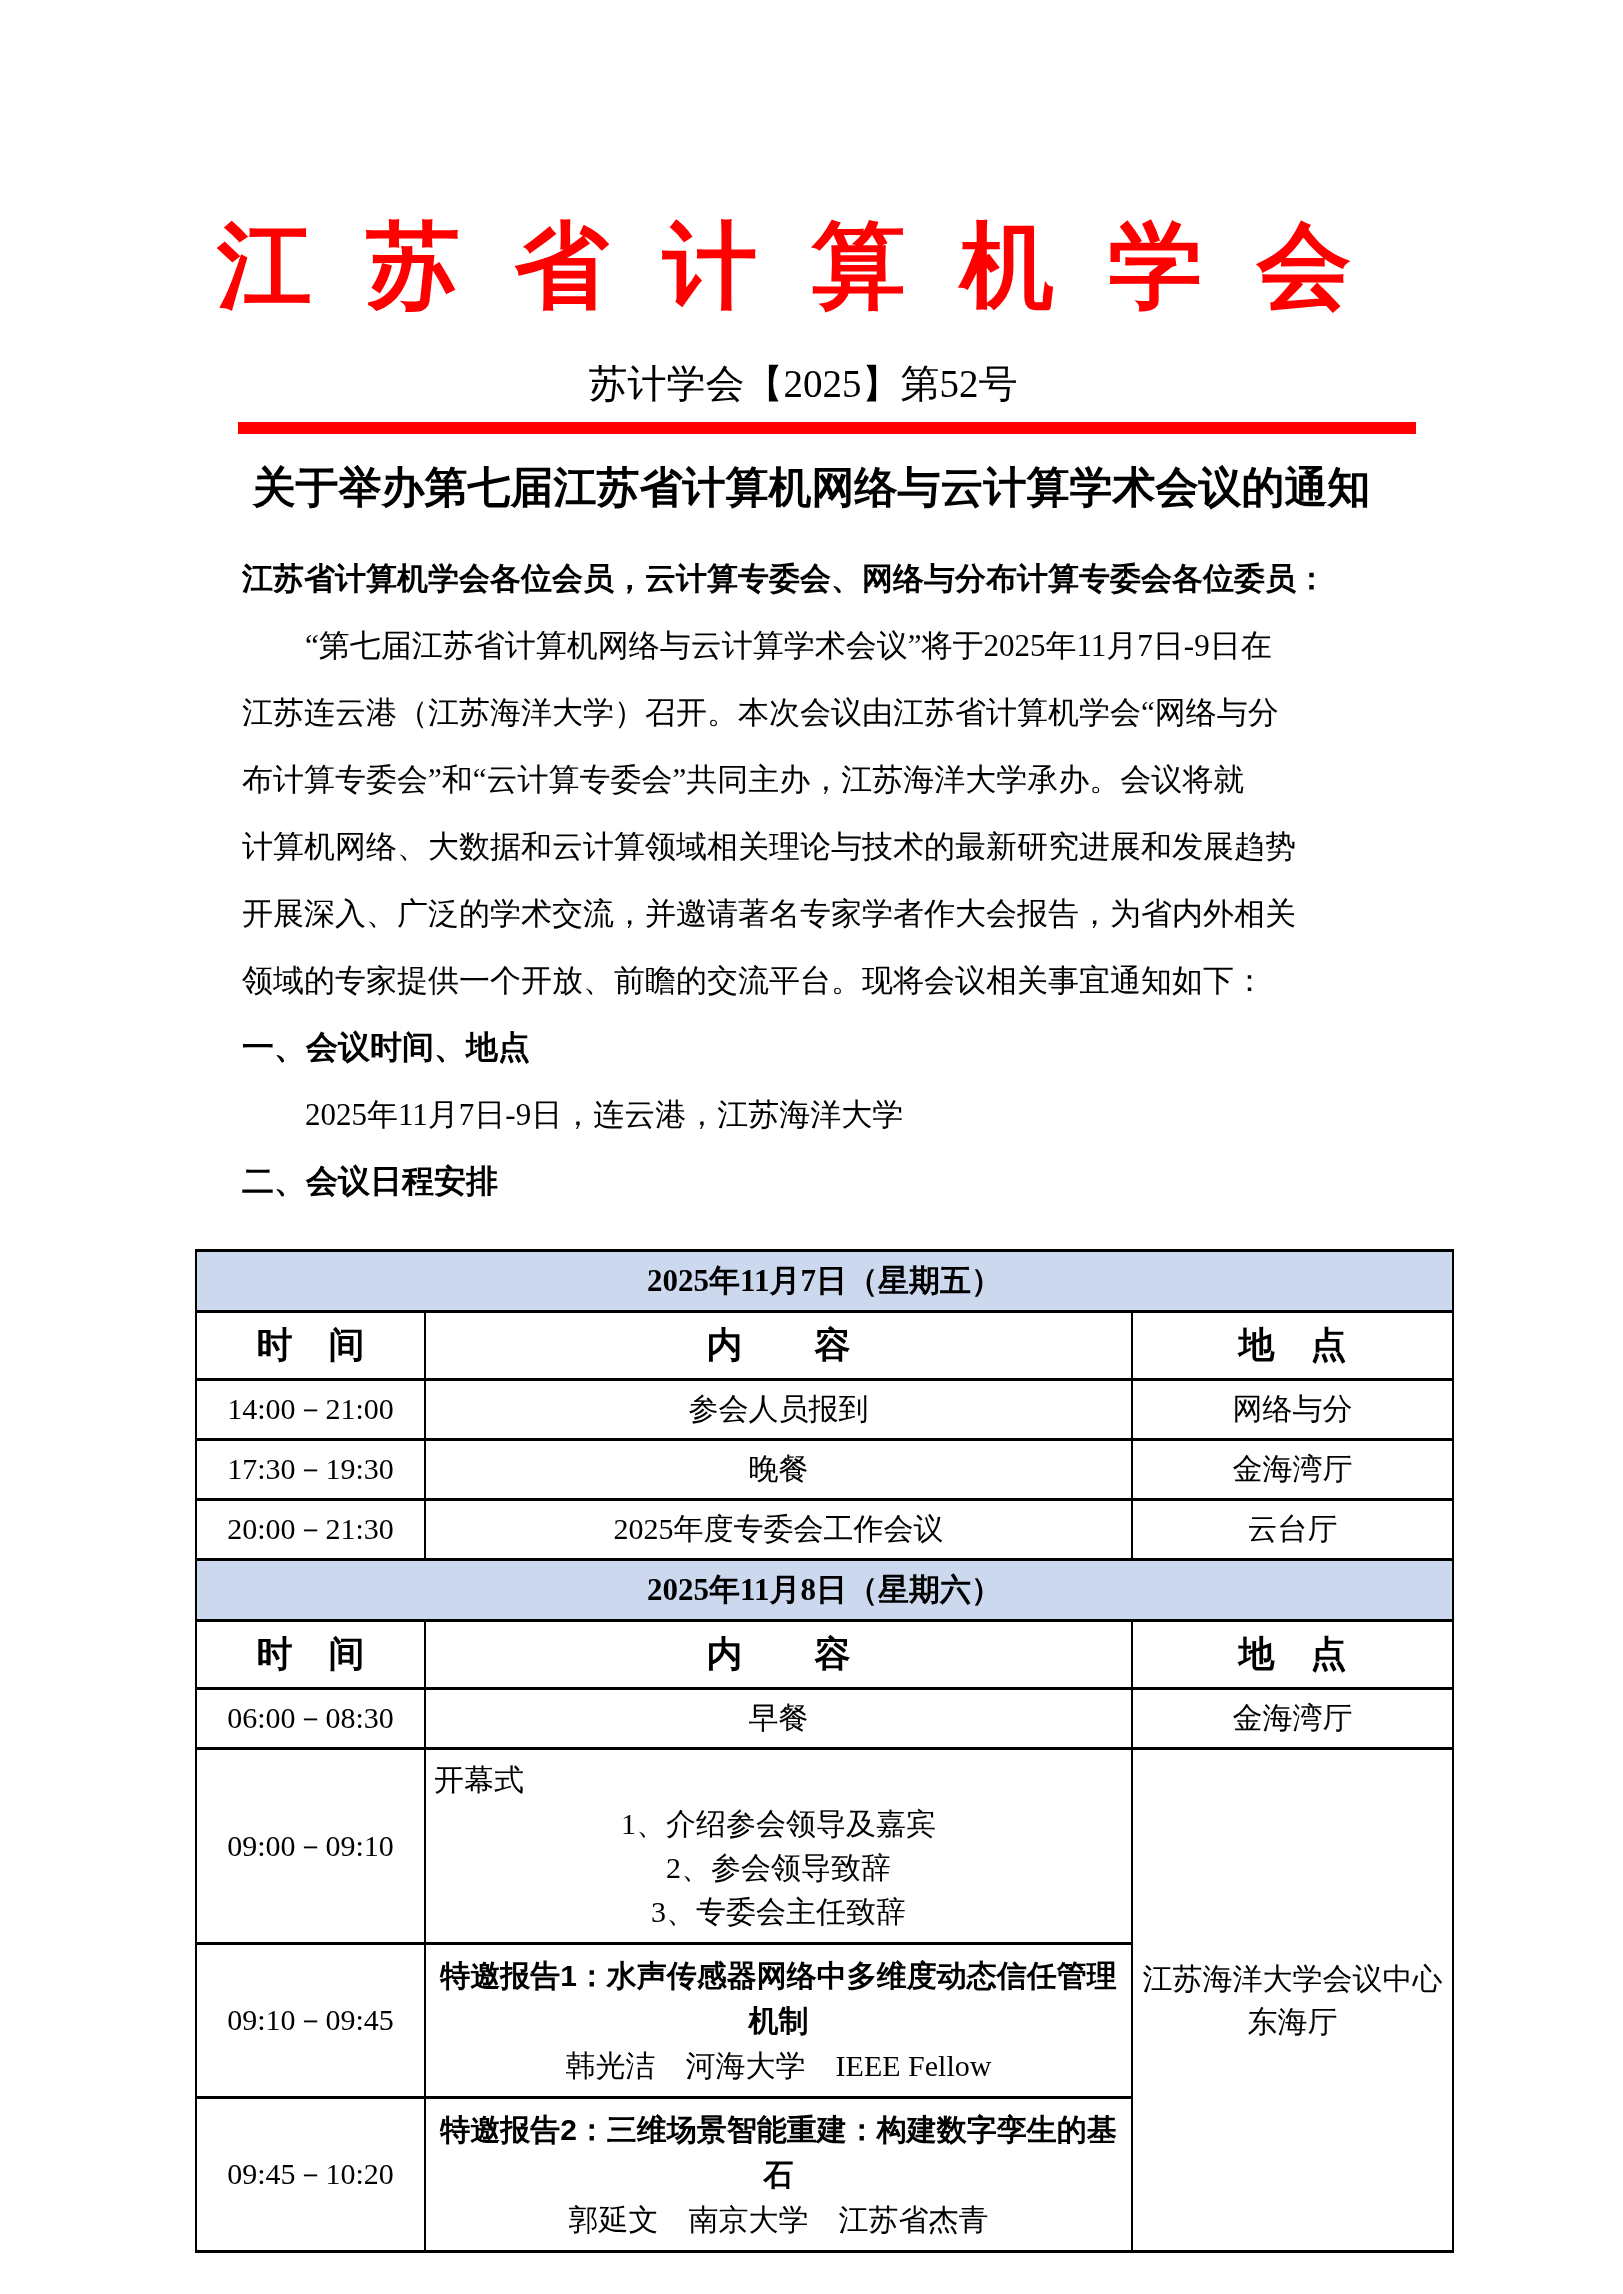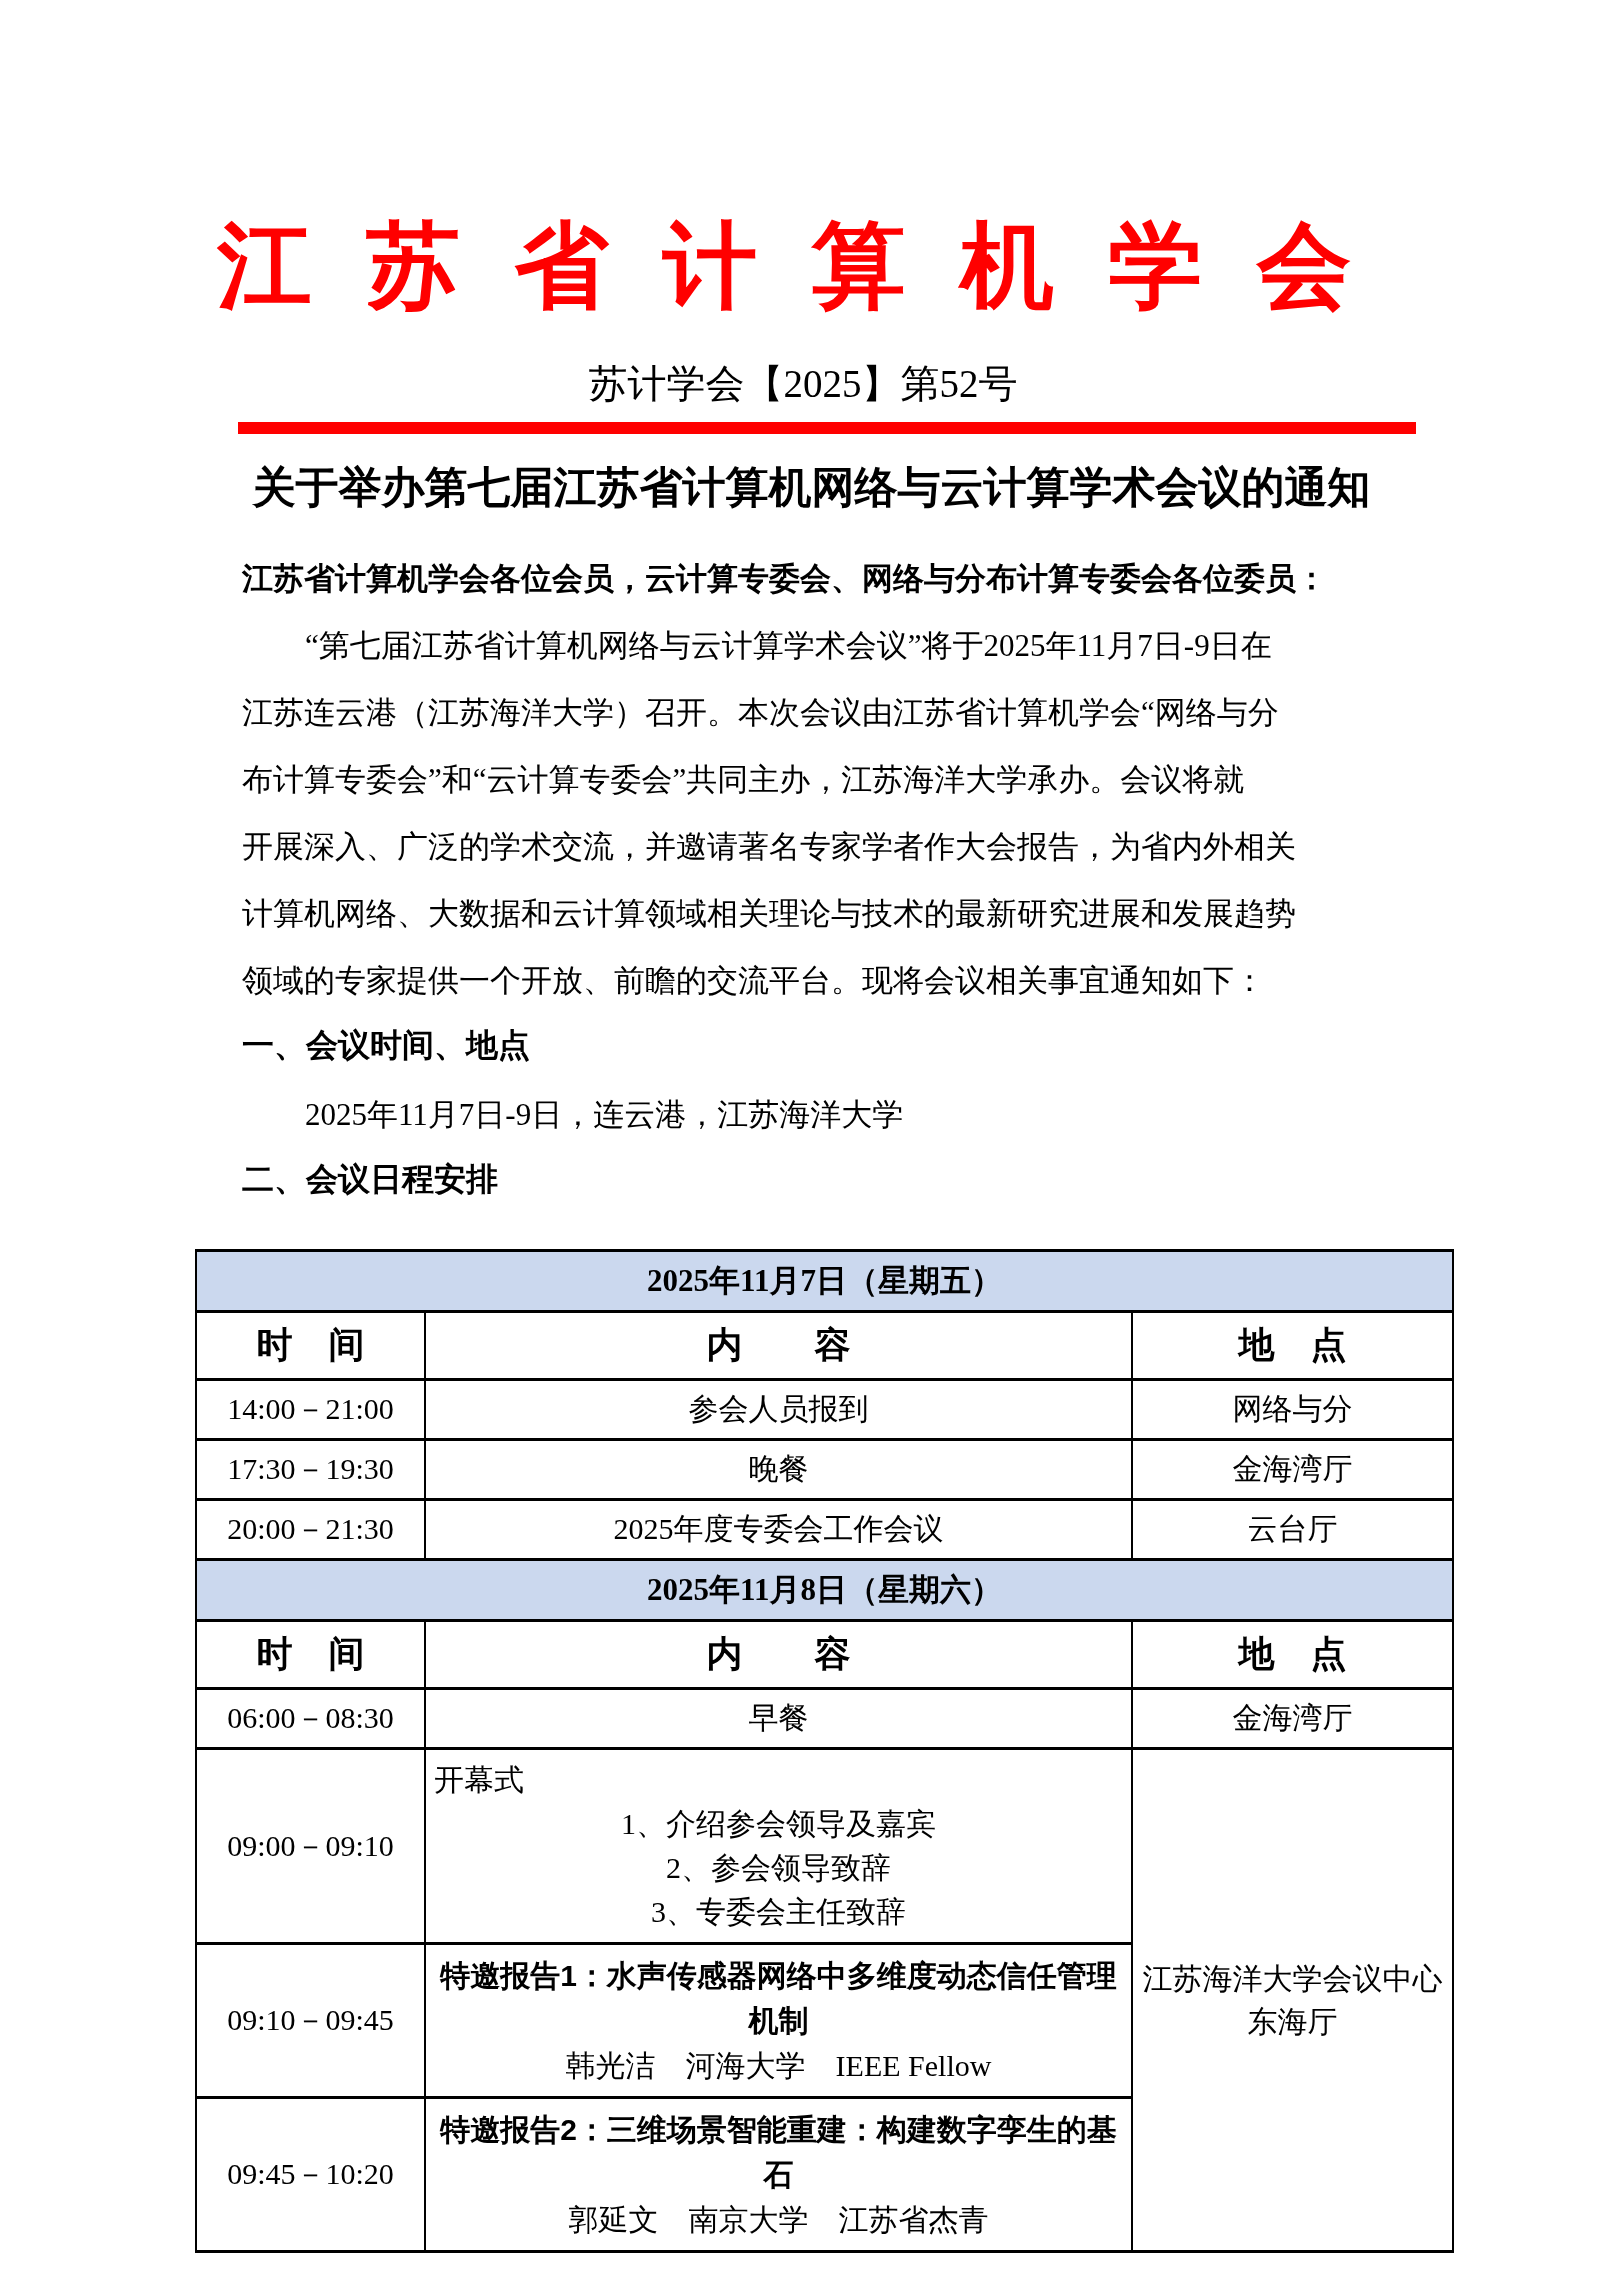--- a/index.html
+++ b/index.html
@@ -46,21 +46,21 @@
     position:absolute;top:545px;left:242px;width:1172px;
   }
   .body-line{
     height:67px;line-height:67px;
     font-size:31px;
     white-space:nowrap;
   }
   .body-line.bold{font-weight:bold;}
   .body-line.indent{text-indent:63px;}
   .heading-sans{
-    font-family:Liberation Mono, monospace;
+    font-family:Liberation Serif, serif;
     font-weight:bold;
     font-size:32px;
   }
   .schedule{
     position:absolute;top:1249px;left:195px;
     width:1257px;
     border-collapse:collapse;
     table-layout:fixed;
     font-size:30px;
   }
@@ -104,22 +104,22 @@
 
   <div class="red-divider"></div>
 
   <div class="notice-title">关于举办第七届江苏省计算机网络与云计算学术会议的通知</div>
 
   <div class="body-block">
     <div class="body-line bold">江苏省计算机学会各位会员，云计算专委会、网络与分布计算专委会各位委员：</div>
     <div class="body-line indent">“第七届江苏省计算机网络与云计算学术会议”将于2025年11月7日-9日在</div>
     <div class="body-line">江苏连云港（江苏海洋大学）召开。本次会议由江苏省计算机学会“网络与分</div>
     <div class="body-line">布计算专委会”和“云计算专委会”共同主办，江苏海洋大学承办。会议将就</div>
+    <div class="body-line">计算机网络、大数据和云计算领域相关理论与技术的最新研究进展和发展趋势</div>
     <div class="body-line">开展深入、广泛的学术交流，并邀请著名专家学者作大会报告，为省内外相关</div>
-    <div class="body-line">计算机网络、大数据和云计算领域相关理论与技术的最新研究进展和发展趋势</div>
     <div class="body-line">领域的专家提供一个开放、前瞻的交流平台。现将会议相关事宜通知如下：</div>
     <div class="body-line heading-sans">一、会议时间、地点</div>
     <div class="body-line indent">2025年11月7日-9日，连云港，江苏海洋大学</div>
     <div class="body-line heading-sans">二、会议日程安排</div>
   </div>
 
   <table class="schedule">
     <colgroup>
       <col style="width:229px">
       <col style="width:707px">

